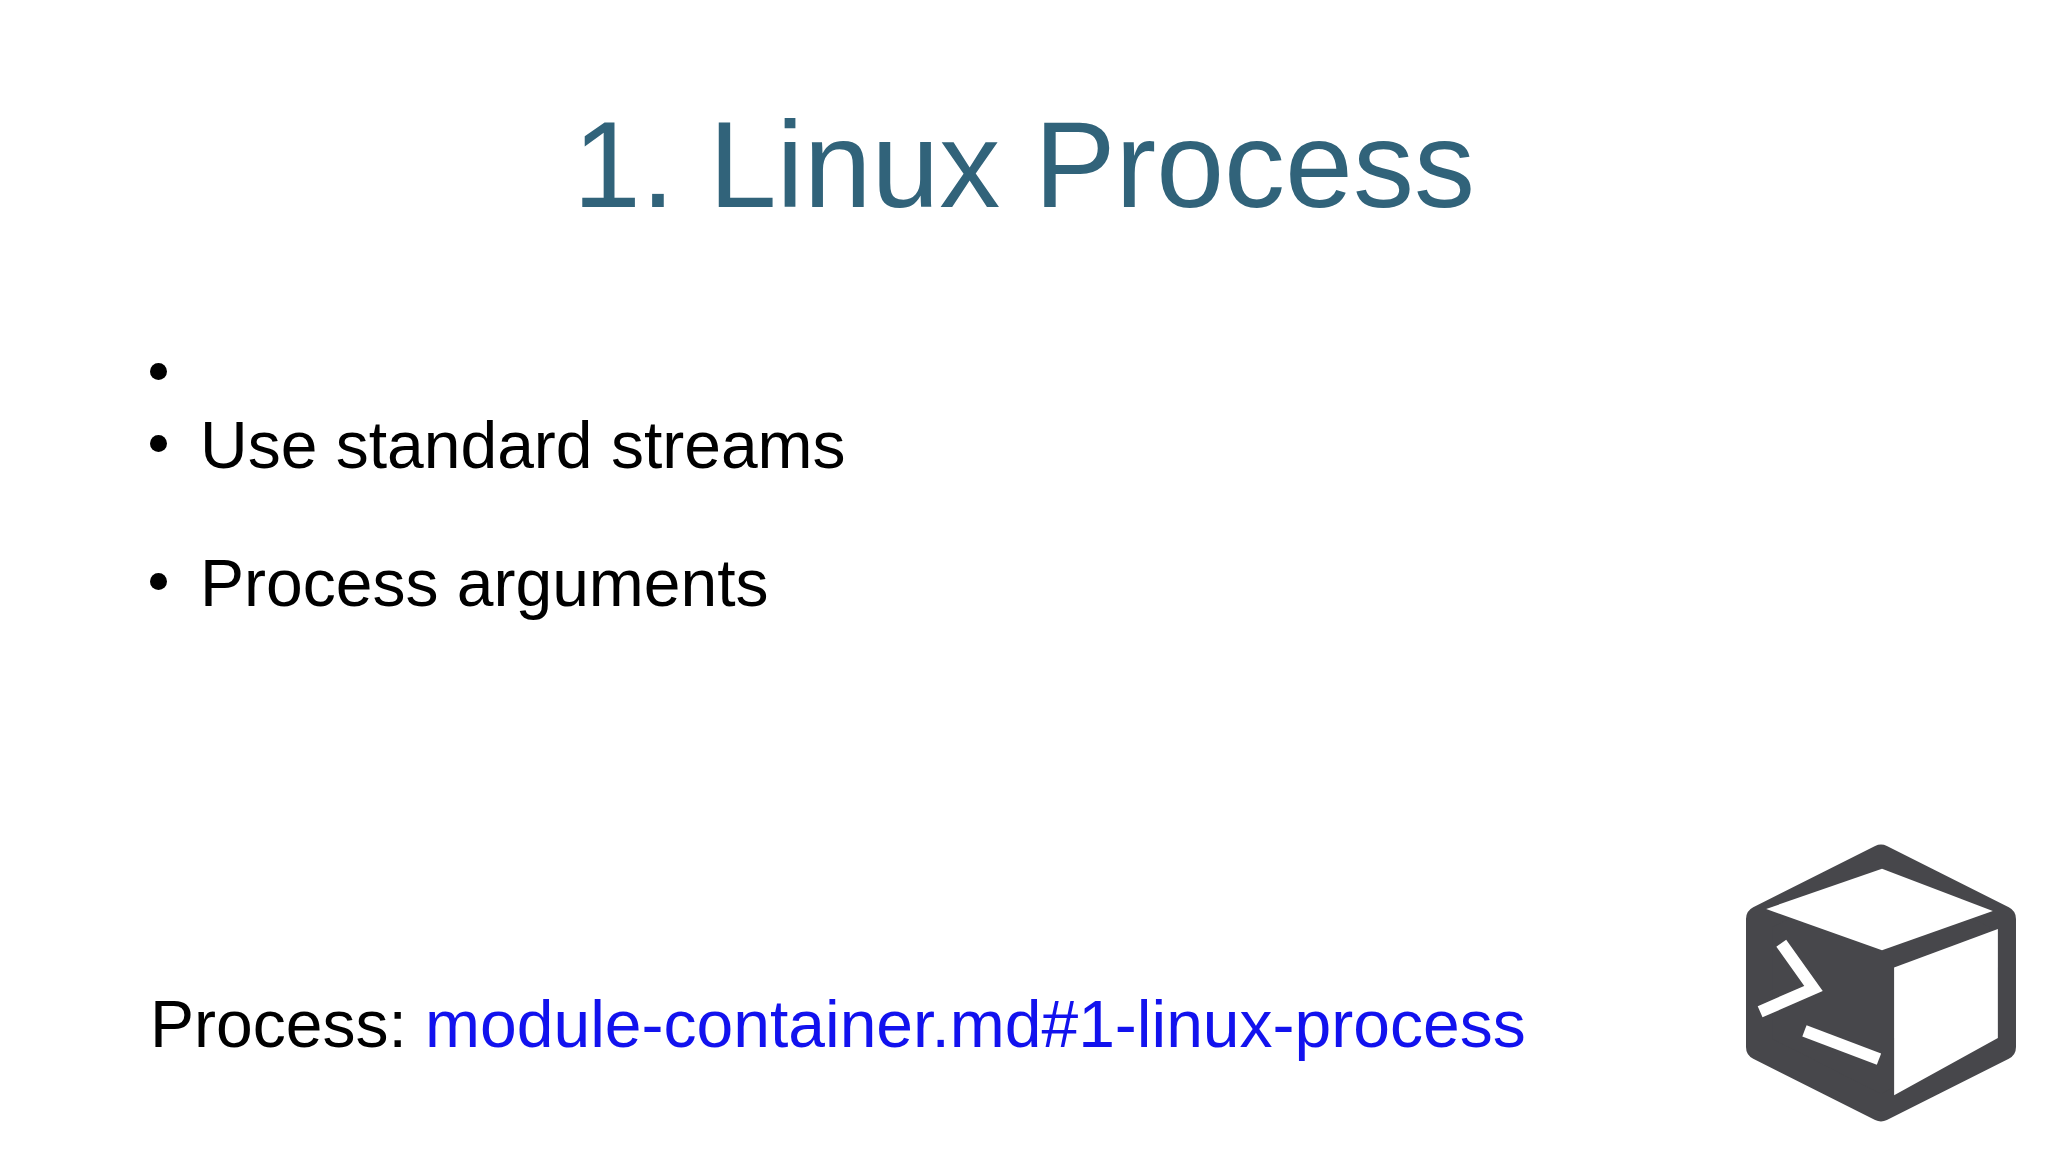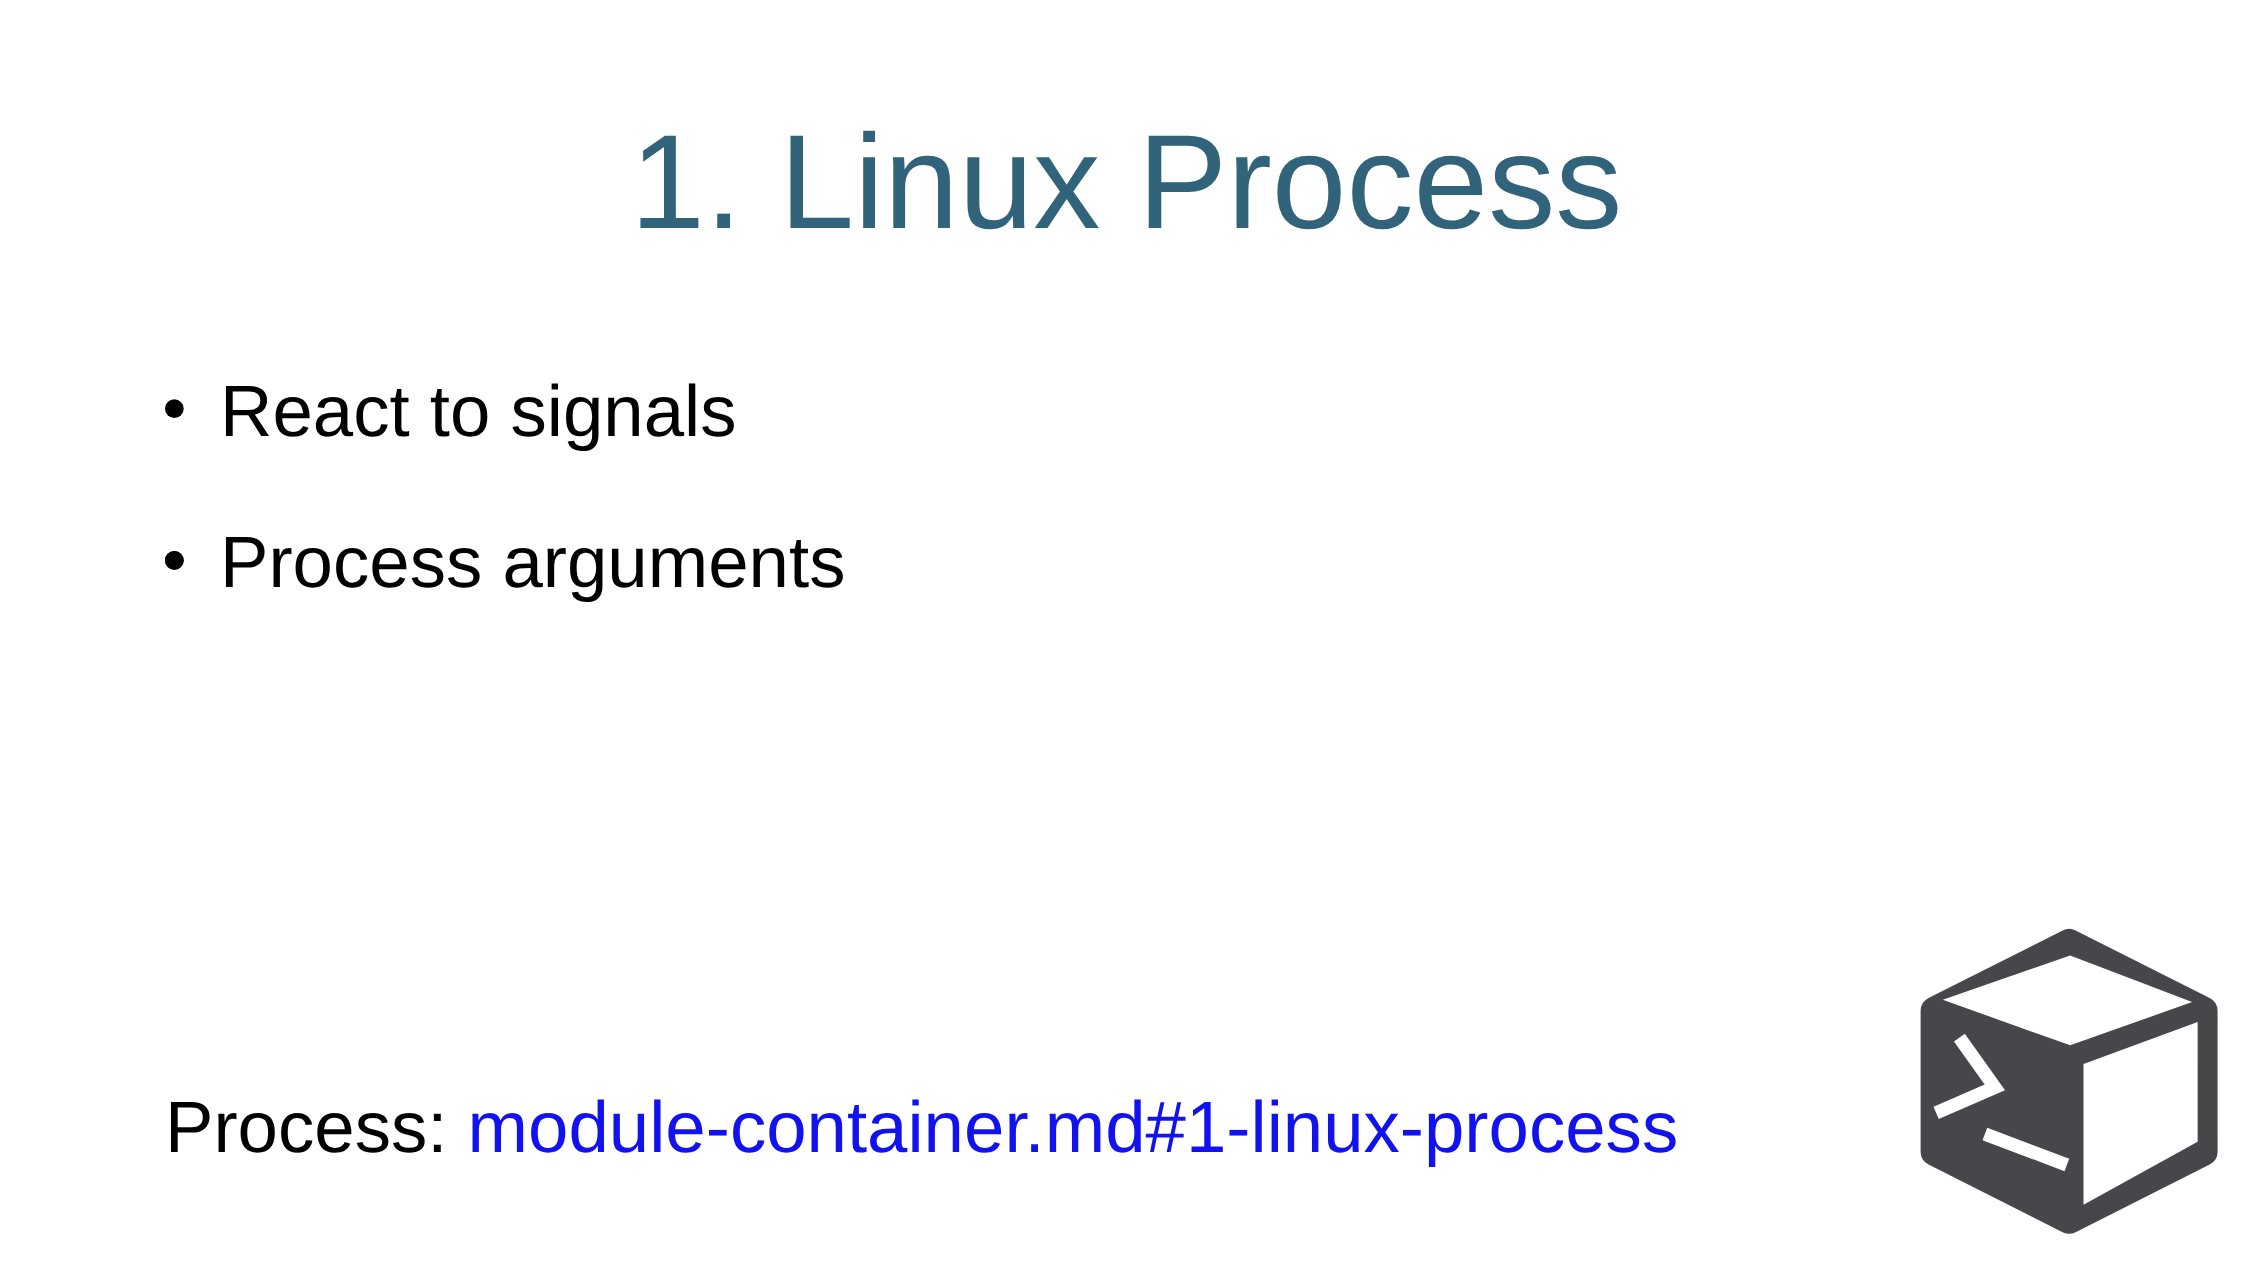--- a/index.html
+++ b/index.html
@@ -89,24 +89,24 @@
 </head>
 <body>
 
 <div class="slide">
 
   <h1 class="slide-title">1. Linux Process</h1>
 
   <ul class="bullet-list">
     <li>
       <span class="bullet-dot"></span>
-      <span>React to signals</span>
     </li>
     <li>
       <span class="bullet-dot"></span>
+      <span>Use standard streams</span>
     </li>
     <li>
       <span class="bullet-dot"></span>
       <span>Process arguments</span>
     </li>
   </ul>
 
   <p class="examples-line">
     <span>Process:</span>
     <a class="examples-link">module-container.md#1-linux-process</a>

